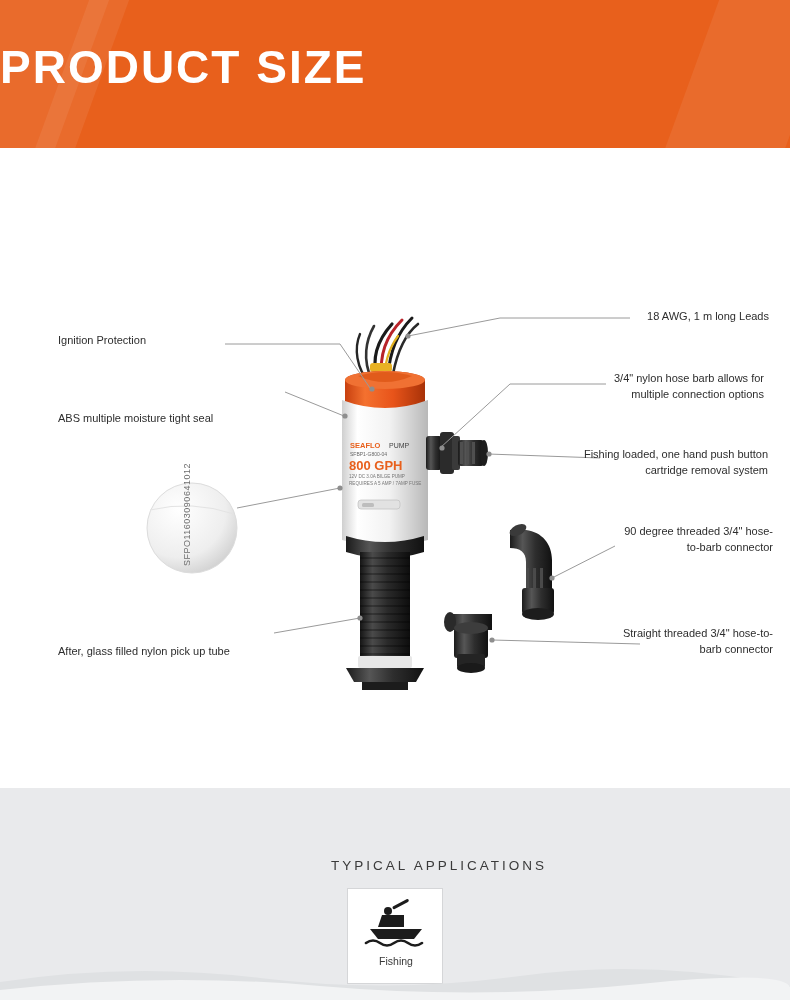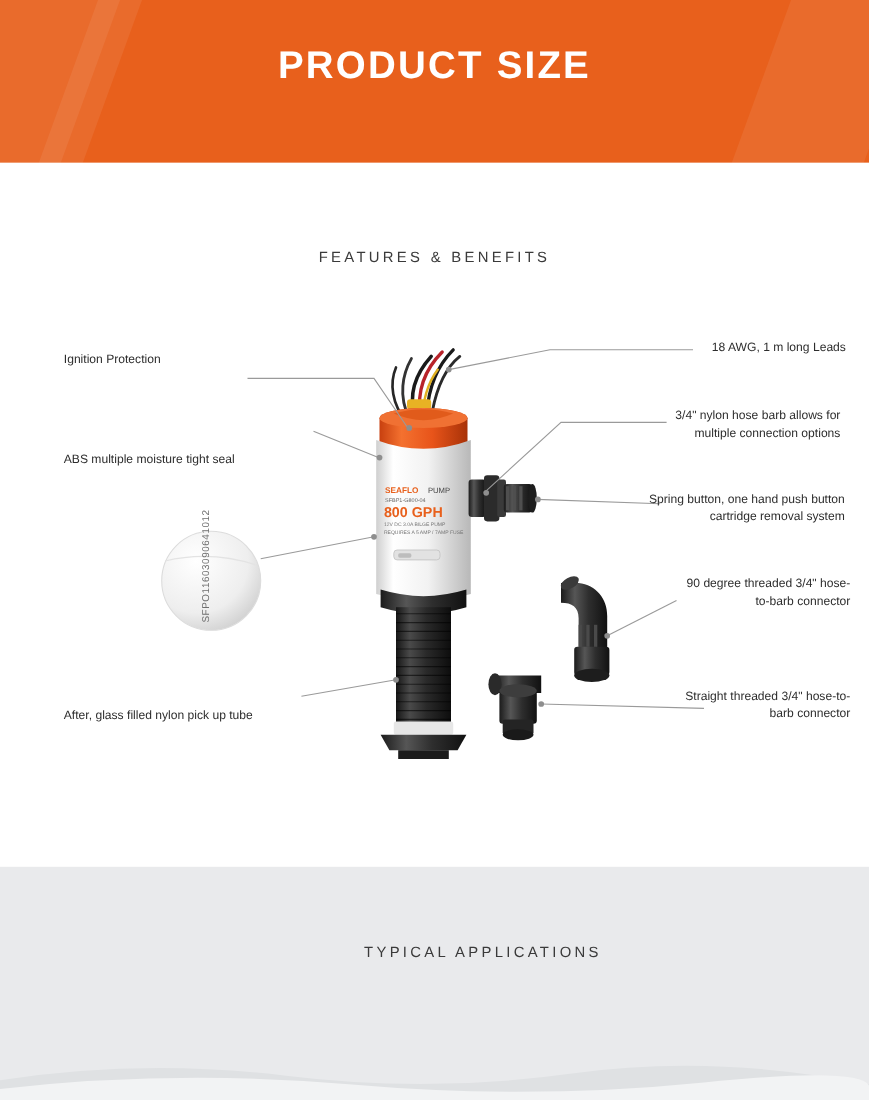--- a/index.html
+++ b/index.html
@@ -27,23 +27,23 @@
   }
   .banner-stripe {
     position: absolute;
     background: rgba(255,255,255,0.07);
   }
   .banner-title {
     position: absolute;
     left: 0;
     top: 40px;
     width: 790px;
-    text-align: center;
+    text-align: left;
     color: #ffffff;
-    font-size: 35px;
+    font-size: 46px;
     font-weight: bold;
     letter-spacing: 2px;
   }
 
   
   .main {
     position: absolute;
     left: 0;
     top: 148px;
     width: 790px;
@@ -115,21 +115,20 @@
 
 <div class="banner">
   <div class="banner-stripe" style="left:-40px;top:-30px;width:120px;height:220px;transform:skewX(-20deg);"></div>
   <div class="banner-stripe" style="left:60px;top:-30px;width:40px;height:220px;transform:skewX(-20deg);"></div>
   <div class="banner-stripe" style="left:690px;top:-30px;width:120px;height:220px;transform:skewX(-20deg);"></div>
   <div class="banner-title">PRODUCT  SIZE</div>
 </div>
 
 <div class="main">
 
-  <div class="section-heading" id="features-heading">FEATURES &amp; BENEFITS</div>
 
   <div class="product">
     <svg width="790" height="640" viewBox="0 0 790 640" xmlns="http://www.w3.org/2000/svg">
       <defs>
         <linearGradient id="whiteBody" x1="0" y1="0" x2="1" y2="0">
           <stop offset="0%" stop-color="#cfcfcf"></stop>
           <stop offset="18%" stop-color="#ffffff"></stop>
           <stop offset="55%" stop-color="#f2f2f2"></stop>
           <stop offset="100%" stop-color="#b8b8b8"></stop>
         </linearGradient>
@@ -276,40 +275,54 @@
         <circle cx="320" cy="470" r="2.6"></circle>
         <circle cx="368" cy="188" r="2.6"></circle>
         <circle cx="402" cy="300" r="2.6"></circle>
         <circle cx="449" cy="306" r="2.6"></circle>
         <circle cx="512" cy="430" r="2.6"></circle>
         <circle cx="452" cy="492" r="2.6"></circle>
       </g>
     </svg>
   </div>
 
-  <div class="callout left" style="left:58px; top:172px; width:160px;">Ignition Protection</div>
+  <div class="callout left" style="left:58px; top:185px; width:160px;">Ignition Protection</div>
 
   <div class="callout left" style="left:58px; top:263px; width:210px;">ABS multiple moisture tight seal</div>
 
 
   <div class="callout left" style="left:58px; top:496px; width:240px;">After, glass filled nylon pick up tube</div>
 
   <div class="callout right" style="left:604px; top:161px; width:165px;">18 AWG, 1 m long Leads</div>
 
   <div class="callout right" style="left:574px; top:223px; width:190px;">3/4" nylon hose barb allows for multiple connection options</div>
 
-  <div class="callout right" style="left:568px; top:299px; width:200px;">Spring button, one hand push button cartridge removal system</div>
+  <div class="callout right" style="left:568px; top:299px; width:200px;">Fishing loaded, one hand push button cartridge removal system</div>
 
   <div class="callout right" style="left:613px; top:376px; width:160px;">90 degree threaded 3/4" hose-to-barb connector</div>
 
   <div class="callout right" style="left:613px; top:478px; width:160px;">Straight threaded 3/4" hose-to-barb connector</div>
 
 </div>
 
 <div class="bottom">
   <div class="section-heading" id="applications-heading">TYPICAL APPLICATIONS</div>
 
+  <div class="app-card">
+    <svg width="96" height="60" viewBox="0 0 96 60" xmlns="http://www.w3.org/2000/svg">
+      <g fill="#1c1c1c">
+        <path d="M22 40 L74 40 L66 50 L30 50 Z"></path>
+        <path d="M34 26 L56 26 L56 38 L30 38 Z"></path>
+        <circle cx="40" cy="22" r="4"></circle>
+        <rect x="44" y="18" width="18" height="3" rx="1.5" transform="rotate(-28 44 18)"></rect>
+      </g>
+      <g stroke="#1c1c1c" stroke-width="2.6" fill="none" stroke-linecap="round">
+        <path d="M18 54 q7 -5 14 0 t14 0 t14 0 t14 0"></path>
+      </g>
+    </svg>
+    <div class="app-label">Fishing</div>
+  </div>
 
   <svg class="wave" viewBox="0 0 790 44" preserveAspectRatio="none" xmlns="http://www.w3.org/2000/svg">
     <path d="M0 26 Q130 6 260 22 T520 20 T790 30 L790 44 L0 44 Z" fill="#dfe1e3"></path>
     <path d="M0 34 Q160 16 320 30 T640 28 T790 36 L790 44 L0 44 Z" fill="#f2f3f4"></path>
   </svg>
 </div>
 
 </body></html>

